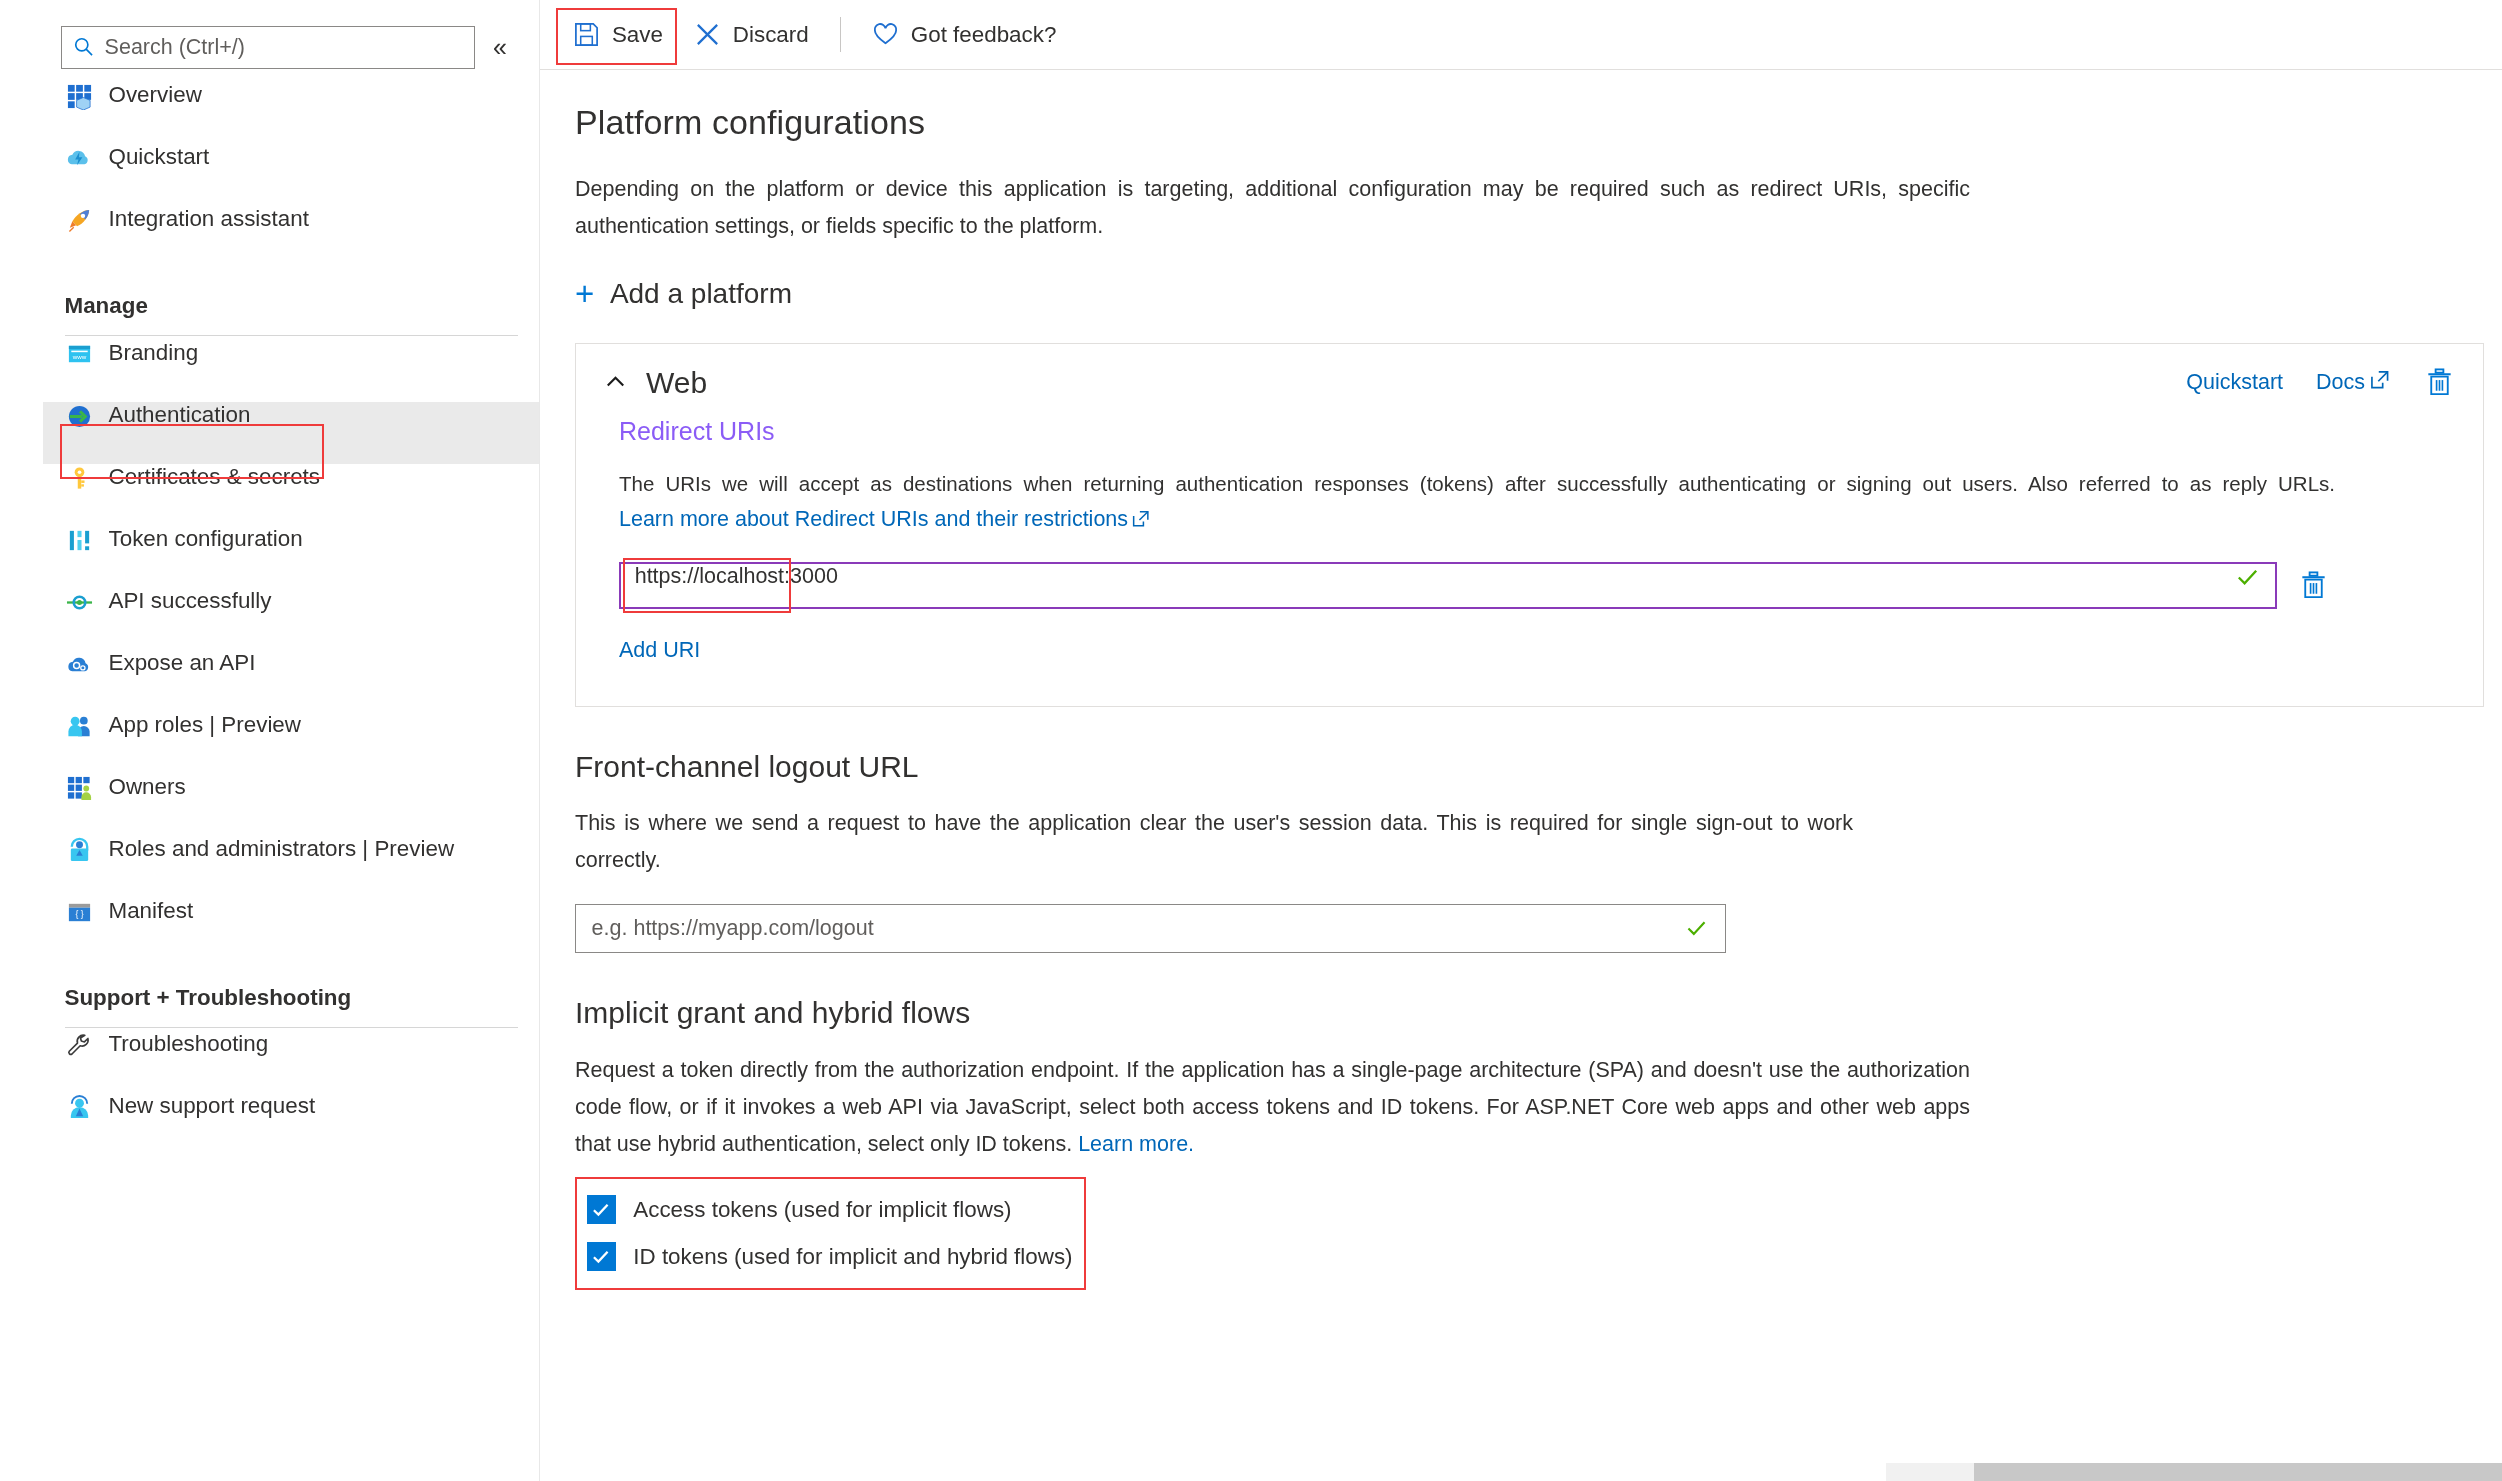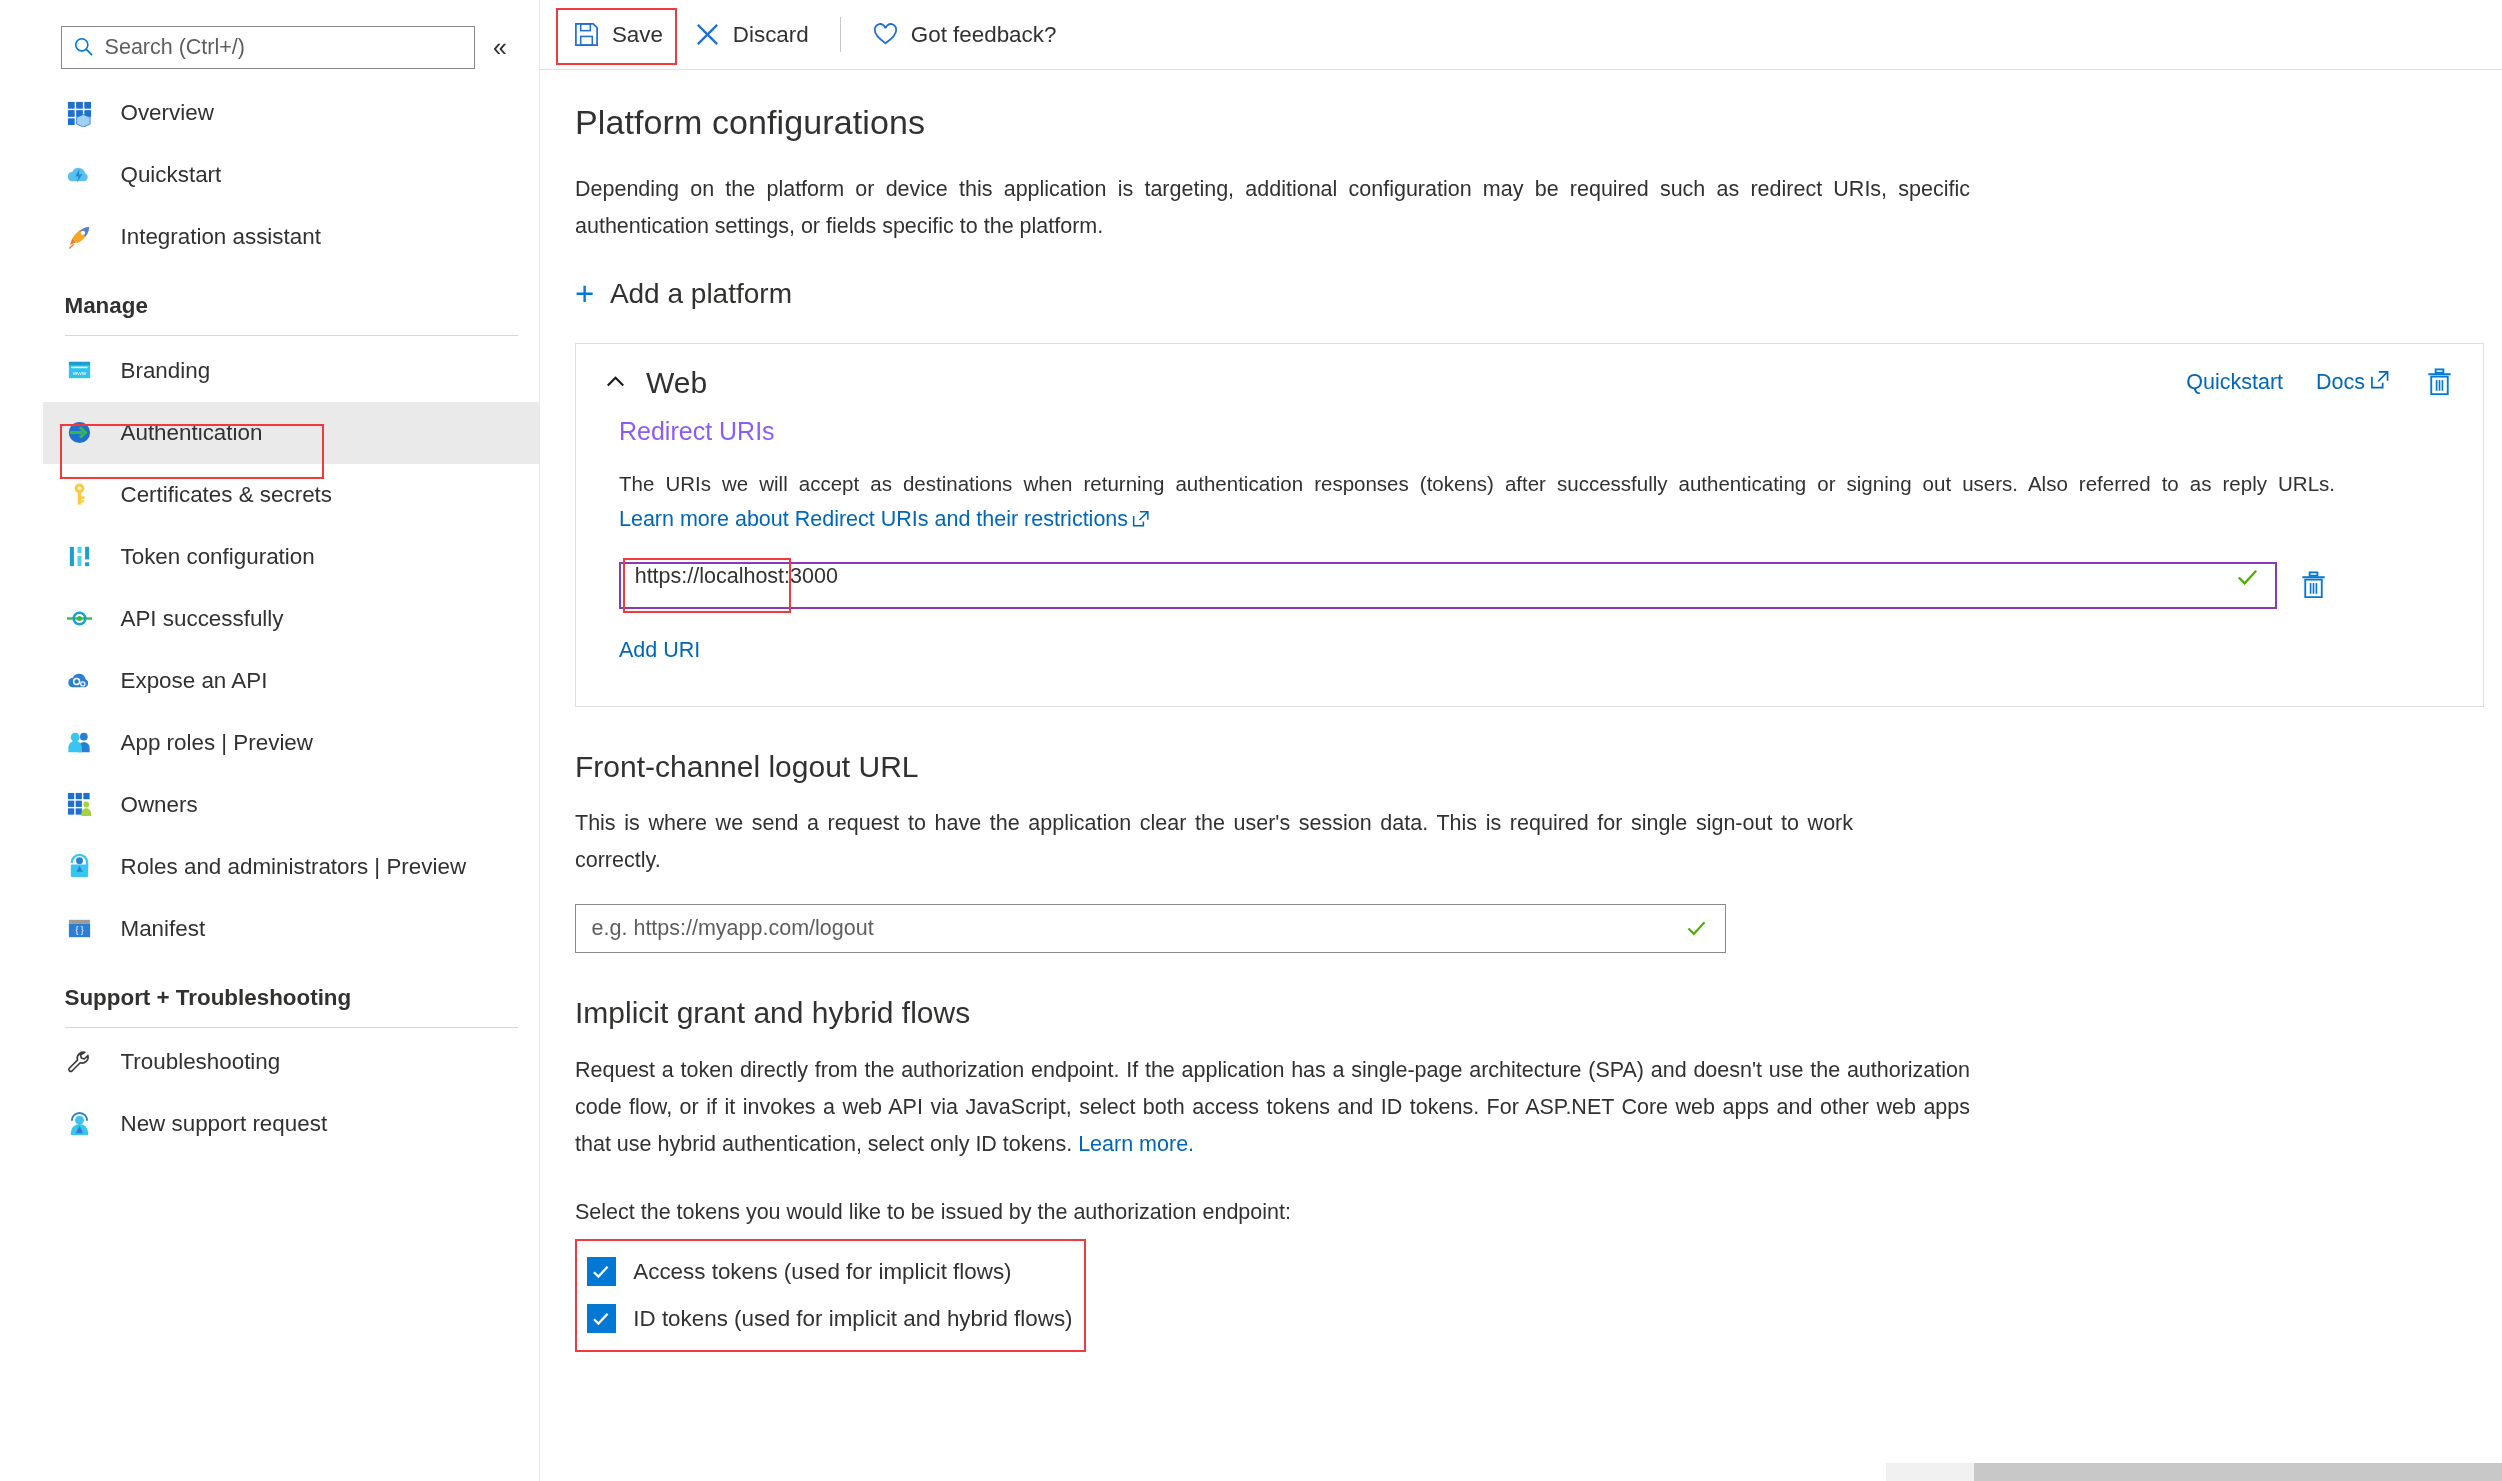--- a/index.html
+++ b/index.html
@@ -63,24 +63,24 @@
     font-size: 25px;
     cursor: pointer;
     margin-left: 3.9px;
     background: transparent; border: 0;
     font-family: "Liberation Sans", sans-serif;
   }
 
   .nav-list { margin-top: 9.8px; }
   .nav-item {
     display: flex;
-    align-items: center;
+    align-items: flex-start;
     height: 62px;
     padding-left: 21.5px;
-    gap: 27px;
+    gap: 15px;
     cursor: pointer;
     position: relative;
   }
   .nav-item .label {
     font-size: 22.4px;
     color: #323130;
     white-space: nowrap;
   }
   .nav-item.selected { background: #eaeaea; }
   .nav-icon {
@@ -696,21 +696,20 @@
               <path d="M5 14 L11 20 L23 7" fill="none" stroke="#4caf00" stroke-width="2.4"></path>
             </svg>
           </span>
         </div>
       </div>
 
       <div class="sec">
         <h2 class="sec-title">Implicit grant and hybrid flows</h2>
         <p class="desc" style="max-width:1395px"><span>Request a token directly from the authorization endpoint. If the application has a single-page architecture (SPA) and doesn't use the authorization code flow, or if it invokes a web API via JavaScript, select both access tokens and ID tokens. For ASP.NET Core web apps and other web apps that use hybrid authentication, select only ID tokens. </span><a class="lnk" style="display:inline">Learn more.</a></p>
 
-        <div class="select-line">Select the tokens you would like to be issued by the authorization endpoint:</div>
 
         <div style="position:relative; width:max-content;">
           <div class="cb-group">
             <div class="cb-row">
               <span class="cb">
                 <svg width="21.5" height="21.5" viewBox="0 0 22 22">
                   <path d="M4 11.5 L8.6 16 L18 5.8" fill="none" stroke="#ffffff" stroke-width="2.3"></path>
                 </svg>
               </span>
               <span class="cb-label">Access tokens (used for implicit flows)</span>

